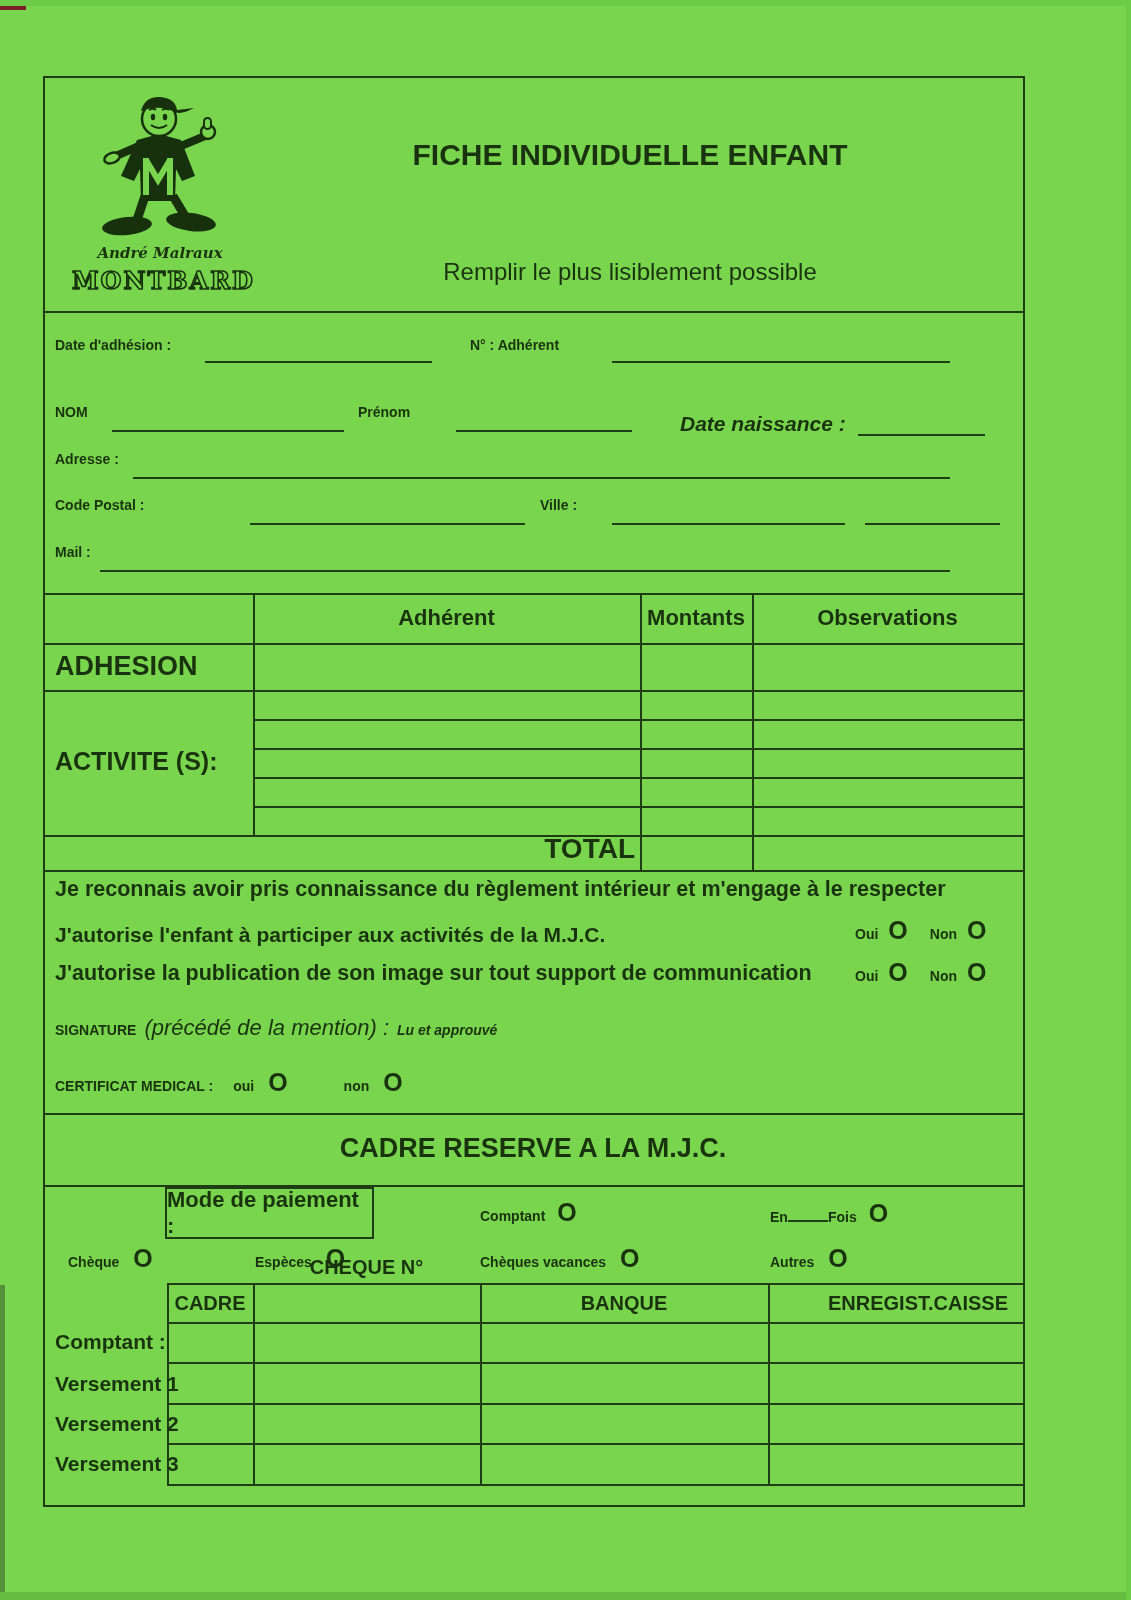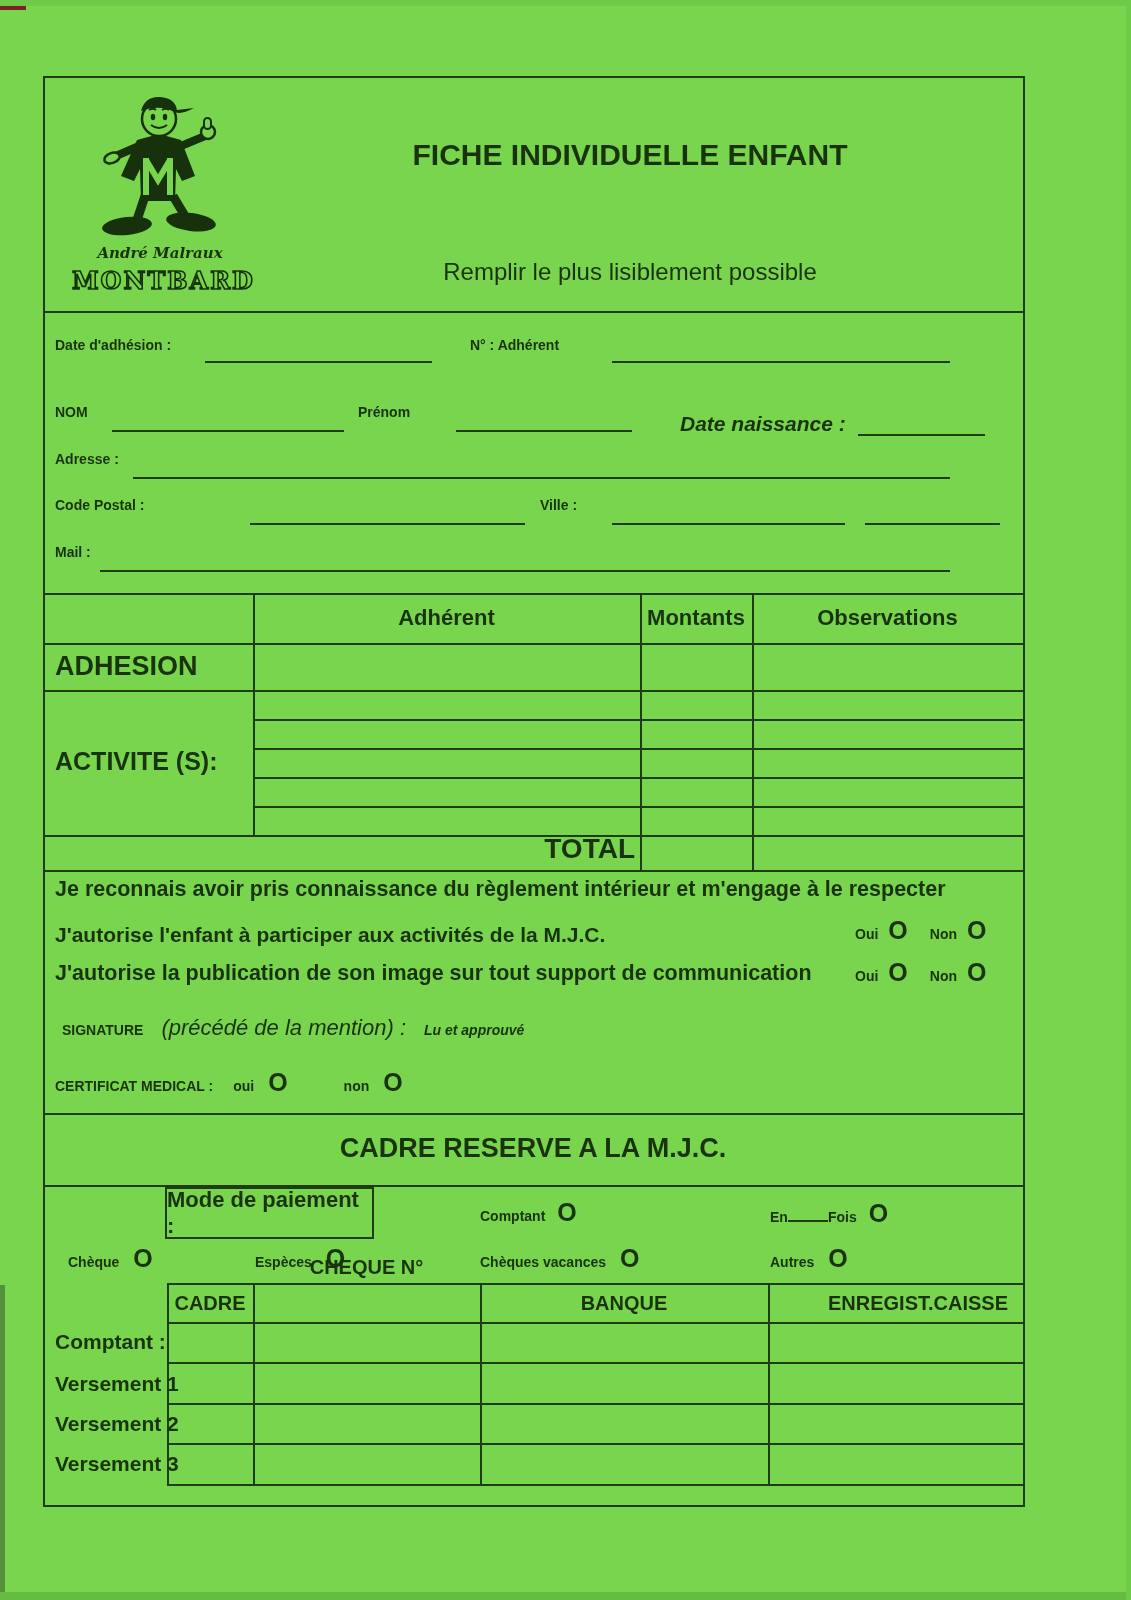--- a/index.html
+++ b/index.html
@@ -158,21 +158,21 @@
 </div>
 
 <div class="lbl" style="left:55px;top:962px;font-size:21.5px;">J'autorise la publication de son image sur tout support de communication</div>
 <div class="row-flex" style="left:855px;top:960px;gap:10px;">
   <span class="lbl" style="position:static;">Oui</span>
   <span class="circ">O</span>
   <span class="lbl" style="position:static;margin-left:12px;">Non</span>
   <span class="circ">O</span>
 </div>
 
-<div class="row-flex" style="left:62px;top:1015px;gap:18px;">
+<div class="row-flex" style="left:55px;top:1015px;gap:8px;">
   <span class="lbl" style="position:static;">SIGNATURE</span>
   <span class="ital" style="font-size:22px;">(précédé de la mention) :</span>
   <span class="lbl ital" style="position:static;">Lu et approuvé</span>
 </div>
 
 <div class="row-flex" style="left:55px;top:1070px;gap:14px;">
   <span class="lbl" style="position:static;">CERTIFICAT MEDICAL :</span>
   <span class="lbl" style="position:static;margin-left:6px;">oui</span>
   <span class="circ">O</span>
   <span class="lbl" style="position:static;margin-left:42px;">non</span>

